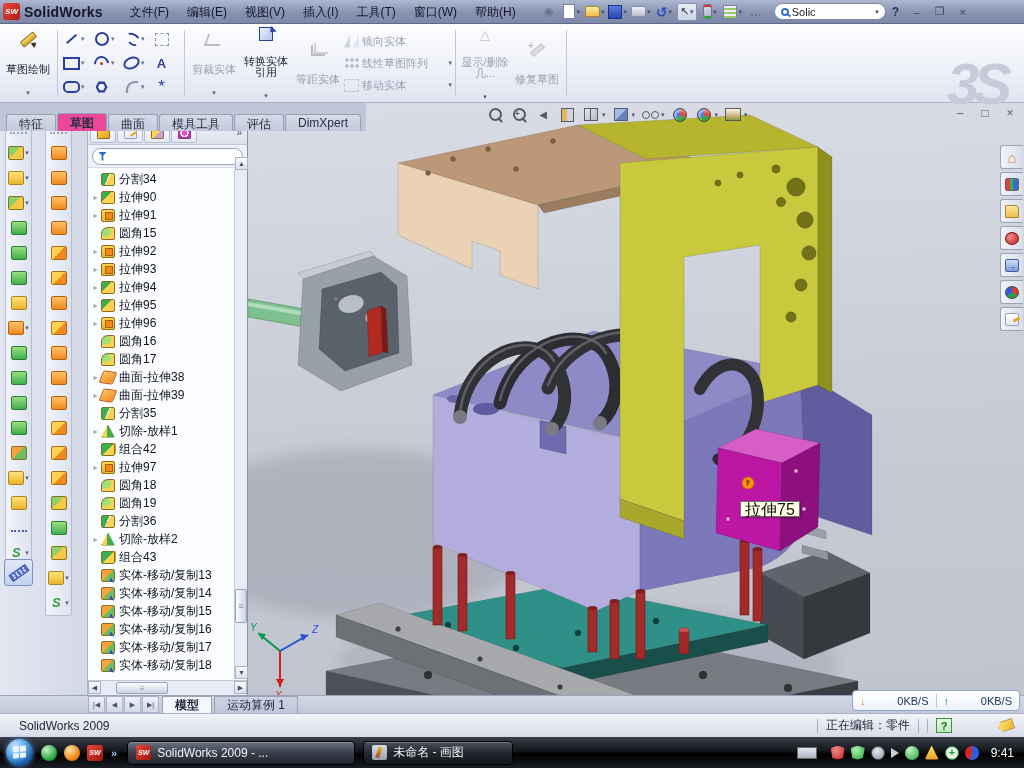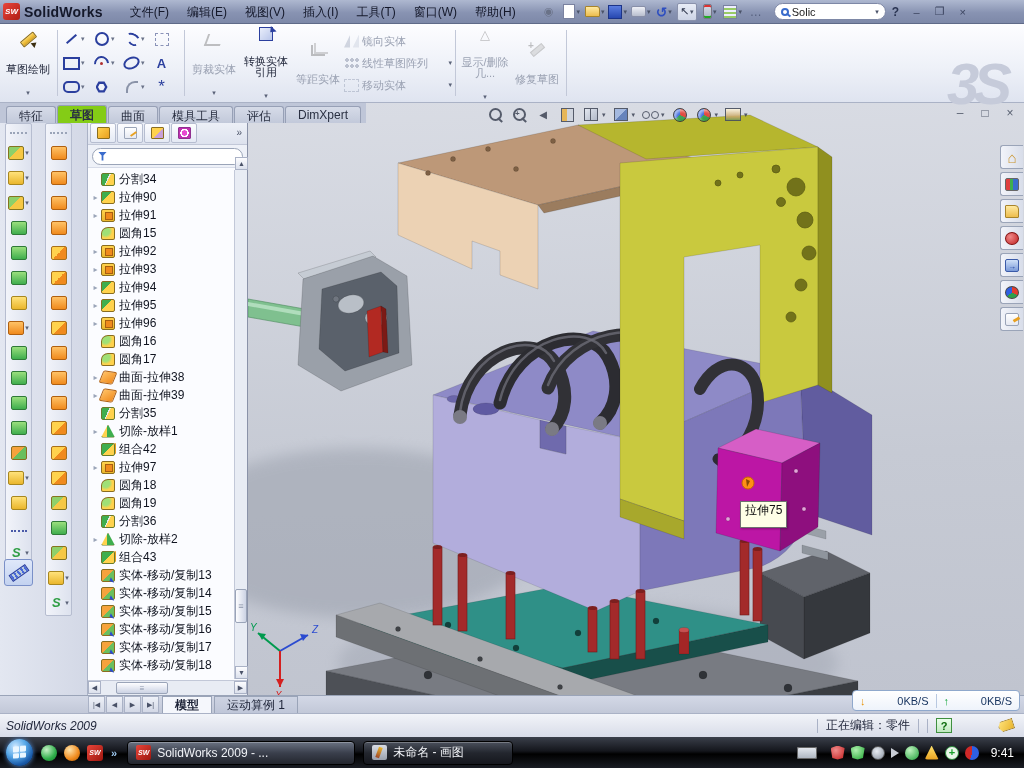--- a/index.html
+++ b/index.html
@@ -101,25 +101,25 @@
   .stack-row{display:flex;align-items:center;gap:3px;height:20px;}
   .stack-row .clabel{text-align:left;color:#9aa1b2;font-size:11px;white-space:nowrap;}
   .st-ic{width:15px;height:13px;flex:none;opacity:.5;}
   .st-mirror{background:linear-gradient(90deg,#aab2c4 0 42%,transparent 42% 58%,#cdd3e0 58%);clip-path:polygon(0 100%,42% 0,42% 100%,58% 0,58% 100%,100% 0,100% 100%);}
   .st-pattern{background:radial-gradient(circle 2px at 3px 3px,#8a93a8 95%,transparent),radial-gradient(circle 2px at 8px 3px,#8a93a8 95%,transparent),radial-gradient(circle 2px at 13px 3px,#8a93a8 95%,transparent),radial-gradient(circle 2px at 3px 9px,#8a93a8 95%,transparent),radial-gradient(circle 2px at 8px 9px,#8a93a8 95%,transparent),radial-gradient(circle 2px at 13px 9px,#8a93a8 95%,transparent);}
   .st-move{border:1.4px dashed #9aa4b8;position:relative;}
   #watermark{position:absolute;right:18px;top:26px;font-size:58px;font-style:italic;font-weight:bold;
      color:#c6cbda;letter-spacing:-6px;z-index:0;user-select:none;}
 
   
-  #tabrow{position:absolute;left:0;top:103px;width:366px;height:20px;background:#bfc6d8;
+  #tabrow{position:absolute;left:0;top:103px;width:366px;height:28px;background:#bfc6d8;
      display:flex;align-items:flex-end;padding-left:6px;z-index:45;}
   .rtab{font-size:12px;color:#2a3042;padding:1px 12px 2px;border:1px solid #97a0b6;border-bottom:none;
      background:linear-gradient(#d6dbe8,#c2c9da);margin-right:1px;border-radius:3px 3px 0 0;height:17px;}
-  .rtab.active{background:#84cc16;font-weight:bold;height:18px;position:relative;top:0;}
+  .rtab.active{background:#ec4899;font-weight:bold;height:18px;position:relative;top:0;}
 
   
   #leftzone{position:absolute;left:0;top:121px;width:88px;height:574px;background:linear-gradient(90deg,#e3e7f1,#d3d8e6);border-right:1px solid #aab2c6;}
   .vtoolbar{position:absolute;top:2px;width:27px;border-radius:2px;display:flex;flex-direction:column;align-items:center;
      background:linear-gradient(90deg,#f2f4fa,#dde2ee);border:1px solid #b6bdd0;padding-top:8px;}
   .vtoolbar::before{content:"";width:17px;height:3px;border-top:2px dotted #9aa4b8;margin-bottom:3px;}
   #vtb-features{left:5px;}
   #vtb-surfaces{left:45px;}
   .vtb-item{height:25px;display:flex;align-items:center;justify-content:center;width:100%;gap:1px;}
   .chip{width:16px;height:14px;border-radius:2px;flex:none;}
@@ -196,21 +196,21 @@
   .hud-view-orientation::after{content:"";position:absolute;width:5px;height:11px;left:3px;top:3px;border-right:1.5px solid #474e5e;}
   .hud-display-style::before{content:"";width:12px;height:11px;background:linear-gradient(135deg,#9fb6e0 0 50%,#5a7ab8 50%);border:1.5px solid #474e5e;}
   .hud-hide-show-items::before{content:"";width:6px;height:6px;border:1.6px solid #474e5e;border-radius:50%;margin-right:1px;}
   .hud-hide-show-items::after{content:"";width:6px;height:6px;border:1.6px solid #474e5e;border-radius:50%;}
   .ball{width:14px;height:14px;border-radius:50%;background:conic-gradient(#e23b2e 0 32%,#2e9e4a 32% 65%,#2e5fe2 65%);
      border:1px solid #333;box-shadow:inset 2px 2px 3px rgba(255,255,255,.6);}
   .hud-view-settings::before{content:"";width:14px;height:11px;background:linear-gradient(#fdf6e0,#c8a86a 70%,#7a9a5a);border:1.5px solid #474e5e;}
   #doc-controls{position:absolute;right:6px;top:3px;display:flex;gap:9px;z-index:20;}
   .dbtn{font-size:12px;color:#5a6272;width:16px;text-align:center;}
   #tooltip{position:absolute;left:492px;top:398px;background:#ffffe6;border:1px solid #707070;
-     font-size:12px;color:#101010;padding:0 4px;height:27px;line-height:16px;z-index:25;box-shadow:1px 1px 2px rgba(0,0,0,.3);}
+     font-size:16px;color:#101010;padding:0 4px;height:16px;line-height:16px;z-index:25;box-shadow:1px 1px 2px rgba(0,0,0,.3);}
   
   #taskpane{position:absolute;right:0;top:42px;width:24px;display:flex;flex-direction:column;gap:3px;z-index:20;}
   .tp-btn{width:23px;height:24px;background:linear-gradient(90deg,#f2f4fa,#d8dde9);border:1px solid #9aa4b8;
      border-right:none;border-radius:3px 0 0 3px;display:flex;align-items:center;justify-content:center;}
   .tp{width:14px;height:13px;border-radius:2px;}
   .tp-home{background:none;color:#c9932a;font-size:15px;line-height:13px;text-align:center;}
   .tp-home::before{content:"⌂";font-weight:bold;}
   .tp-lib{background:linear-gradient(90deg,#e04040 0 30%,#3fae4e 30% 60%,#3a6ccc 60%);border:1px solid #666;}
   .tp-folder{background:linear-gradient(#ffe9a0,#edbd4e);border:1px solid #a8842a;border-radius:1px 4px 1px 1px;}
   .tp-search{background:radial-gradient(circle at 35% 35%,#f08a8a,#c02020);border-radius:50%;border:1px solid #801010;}
@@ -233,21 +233,21 @@
      border-top:1px solid #9aa4b8;display:flex;align-items:stretch;padding-left:88px;z-index:55;}
   .navbtn{width:17px;display:flex;align-items:center;justify-content:center;font-size:7px;color:#4a5268;
      background:linear-gradient(#eef1f8,#d3d8e6);border:1px solid #aab2c6;margin-right:1px;}
   .dtab{font-size:12px;color:#20263a;padding:0 12px;display:flex;align-items:center;background:linear-gradient(#cdd3e2,#bfc6d8);
      border:1px solid #9aa4b8;border-bottom:none;margin-left:2px;}
   .dtab.active{background:#f5f7fc;font-weight:bold;}
 
   
   #statusbar{position:absolute;left:0;top:713px;width:1024px;height:24px;background:linear-gradient(#f2f4f9,#d8dce8);
      border-top:1px solid #aab2c6;display:flex;align-items:center;font-size:12px;color:#20263a;z-index:55;}
-  #status-left{padding-left:6px;font-style:italic;}
+  #status-left{padding-left:19px;}
   #status-right{margin-left:auto;display:flex;align-items:center;gap:8px;padding-right:10px;}
   .ssep{width:1px;height:14px;background:#aab2c6;}
   #help-badge{width:16px;height:15px;background:linear-gradient(#eaffea,#bfe8bf);border:1px solid #3f8f3f;color:#0a6a0a;
      font-size:11px;font-weight:bold;display:flex;align-items:center;justify-content:center;}
   #tag-icon{width:16px;height:11px;background:linear-gradient(135deg,#ffe27a,#e8b42c);border:1px solid #a8842a;
      clip-path:polygon(0 50%,22% 0,100% 0,100% 100%,22% 100%);transform:rotate(-18deg);}
 
   
   #taskbar{position:absolute;left:0;top:737px;width:1024px;height:31px;
      background:linear-gradient(#3a3f4a,#14161c 45%,#000 55%,#1a1d24);display:flex;align-items:center;z-index:70;}

